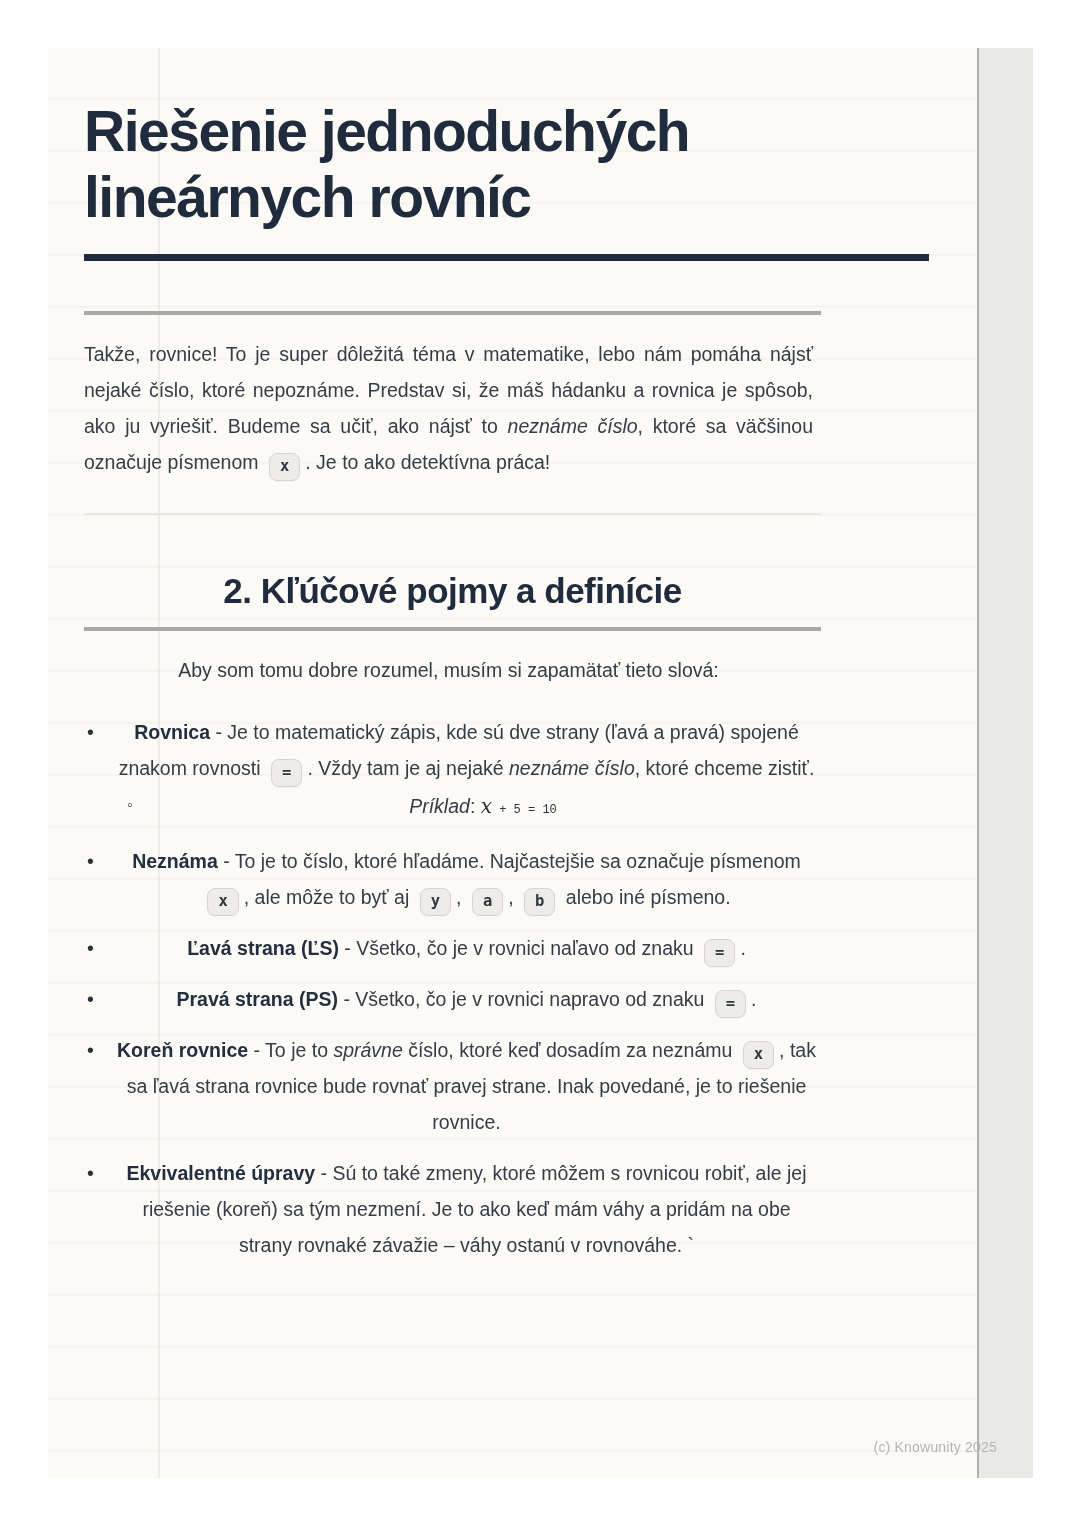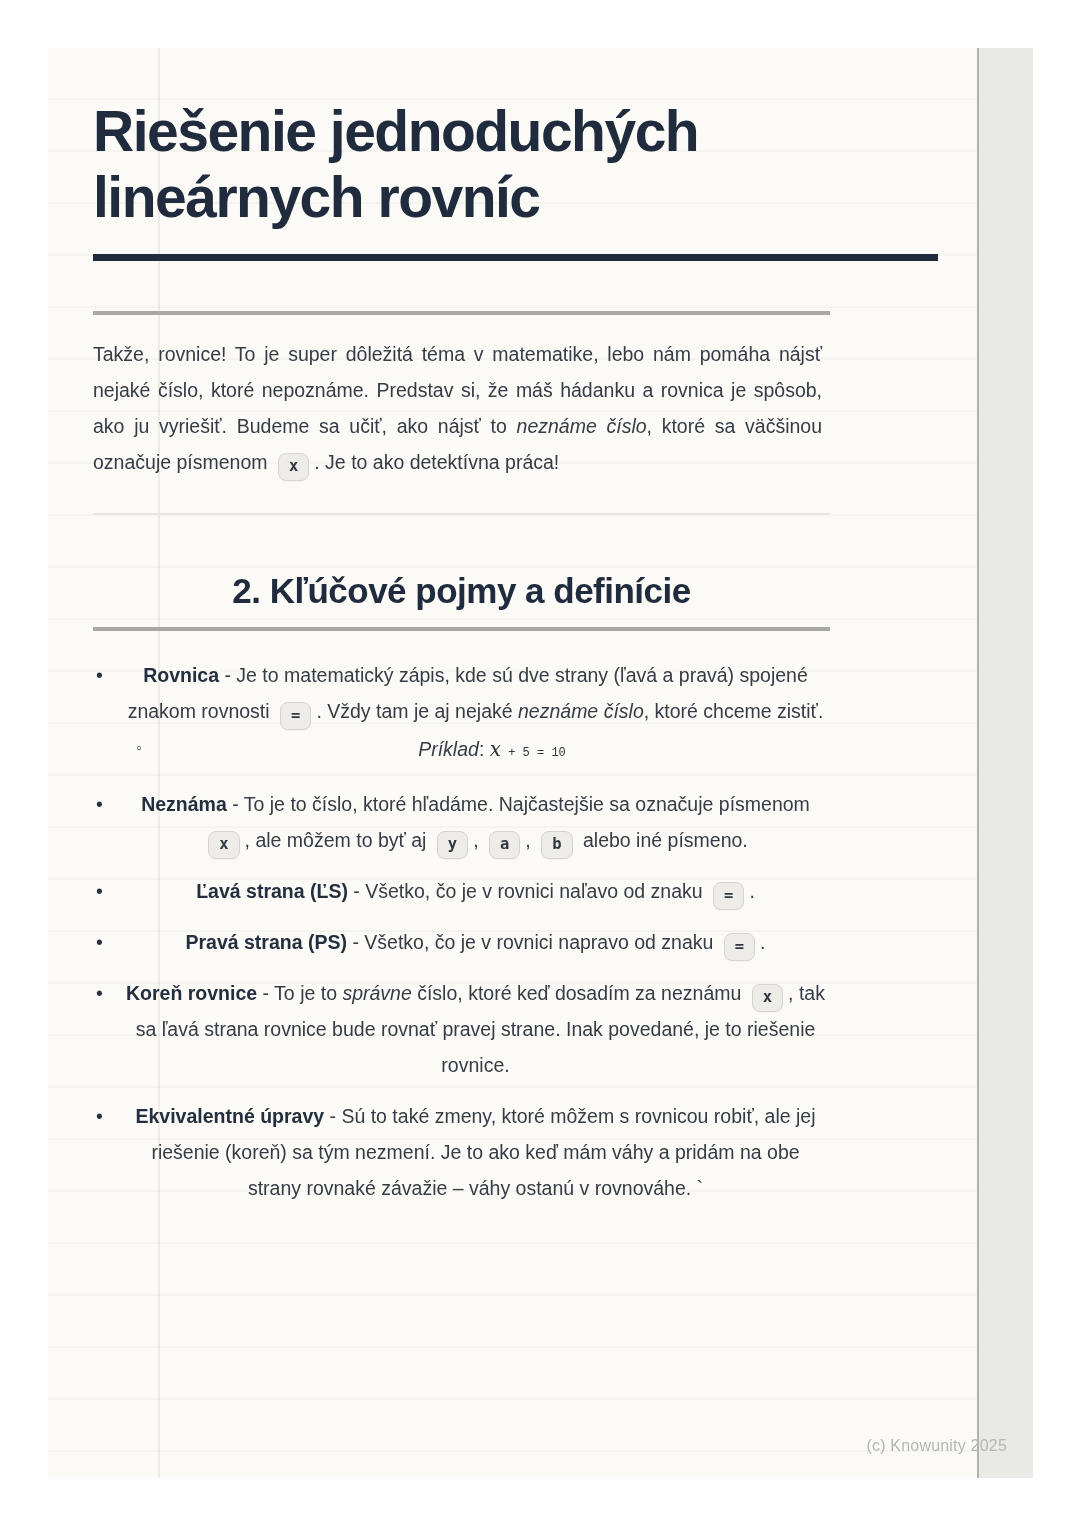--- a/index.html
+++ b/index.html
@@ -12,21 +12,21 @@
     position:absolute;left:48px;top:48px;width:985px;height:1430px;
     background-color:#fbfaf6;
     background-image:
       linear-gradient(to right, transparent 110px, rgba(150,140,115,0.13) 110px, rgba(150,140,115,0.13) 112px, transparent 112px),
       repeating-linear-gradient(to bottom, transparent 0px, transparent 50px, rgba(150,140,115,0.06) 50px, rgba(150,140,115,0.06) 52px);
   }
   .scroll-strip{
     position:absolute;top:0;right:0;width:56px;height:100%;
     background:#e9e9e6;border-left:2px solid #b1b1ad;box-sizing:border-box;z-index:1;
   }
-  .content{position:absolute;left:45px;top:50px;width:737px;z-index:2;}
+  .content{position:absolute;left:36px;top:50px;width:737px;z-index:2;}
   h1.doc-title{
     margin:0;font-size:57px;line-height:66px;font-weight:bold;
     color:#202c3d;letter-spacing:-1.5px;
   }
   .title-rule{width:845px;height:7px;background:#202c3d;margin-top:24px;}
   section{display:block;}
   .sec-1{margin-top:50px;}
   .sec-2{margin-top:55px;text-align:center;}
   h2.sec-heading{
     margin:0;font-size:35px;line-height:42px;font-weight:bold;
@@ -56,22 +56,22 @@
   .chip{
     display:inline-block;position:relative;top:2px;
     background:#edece8;border:1px solid #d5d4d0;border-radius:8px;
     padding:1px 10px 3px 10px;margin:0 5px;
     font-family:"DejaVu Sans Mono", monospace;font-size:15.5px;font-weight:bold;
     line-height:22px;color:#2f3840;box-shadow:0 1px 1px rgba(0,0,0,0.03);
   }
   .math{font-family:Liberation Mono, monospace;font-size:12px;color:#2b333d;}
   .mvar{font-family:"DejaVu Serif", serif;font-size:20px;font-style:italic;color:#2b333d;}
   .copyright{
-    position:absolute;right:26px;bottom:23px;z-index:3;
-    font-size:16px;color:#b7b5b0;letter-spacing:0.2px;
+    position:absolute;right:36px;bottom:23px;z-index:3;
+    font-size:14px;color:#b7b5b0;letter-spacing:0.2px;
   }
 </style>
 </head>
 <body>
 
 <div class="page">
 
   <div class="scroll-strip"></div>
 
   <div class="content">
@@ -82,25 +82,26 @@
     <section class="sec-1">
       <div class="h2-rule"></div>
       <p class="para justify"><span>Takže, rovnice! To je super dôležitá téma v matematike, lebo nám pomáha nájsť nejaké číslo, ktoré nepoznáme. Predstav si, že máš hádanku a rovnica je spôsob, ako ju vyriešiť. Budeme sa učiť, ako nájsť to </span><span class="italic">neznáme číslo</span><span>, ktoré sa väčšinou označuje písmenom </span><span class="chip">x</span><span>. Je to ako detektívna práca!</span></p>
     </section>
 
     <div class="divider"></div>
 
     <section class="sec-2">
       <h2 class="sec-heading">2. Kľúčové pojmy a definície</h2>
       <div class="h2-rule"></div>
+      <p class="para">Aby som tomu dobre rozumel, musím si zapamätať tieto slová:</p>
       <ul class="def-list">
           <li><span class="bold-term">Rovnica</span><span> - Je to matematický zápis, kde sú dve strany (ľavá a pravá) spojené znakom rovnosti </span><span class="chip">=</span><span>. Vždy tam je aj nejaké </span><span class="italic">neznáme číslo</span><span>, ktoré chceme zistiť.</span><ul class="sub-list">
               <li><span class="italic">Príklad</span><span>: </span><span class="mvar">x</span><span class="math"> + 5 = 10</span></li>
             </ul></li>
-          <li><span class="bold-term">Neznáma</span><span> - To je to číslo, ktoré hľadáme. Najčastejšie sa označuje písmenom </span><span class="chip">x</span><span>, ale môžem to byť aj </span><span class="chip">y</span><span>, </span><span class="chip">a</span><span>, </span><span class="chip">b</span><span> alebo iné písmeno.</span></li>
+          <li><span class="bold-term">Neznáma</span><span> - To je to číslo, ktoré hľadáme. Najčastejšie sa označuje písmenom </span><span class="chip">x</span><span>, ale môže to byť aj </span><span class="chip">y</span><span>, </span><span class="chip">a</span><span>, </span><span class="chip">b</span><span> alebo iné písmeno.</span></li>
           <li><span class="bold-term">Ľavá strana (ĽS)</span><span> - Všetko, čo je v rovnici naľavo od znaku </span><span class="chip">=</span><span>.</span></li>
           <li><span class="bold-term">Pravá strana (PS)</span><span> - Všetko, čo je v rovnici napravo od znaku </span><span class="chip">=</span><span>.</span></li>
           <li><span class="bold-term">Koreň rovnice</span><span> - To je to </span><span class="italic">správne</span><span> číslo, ktoré keď dosadím za neznámu </span><span class="chip">x</span><span>, tak sa ľavá strana rovnice bude rovnať pravej strane. Inak povedané, je to riešenie rovnice.</span></li>
           <li><span class="bold-term">Ekvivalentné úpravy</span><span> - Sú to také zmeny, ktoré môžem s rovnicou robiť, ale jej riešenie (koreň) sa tým nezmení. Je to ako keď mám váhy a pridám na obe strany rovnaké závažie – váhy ostanú v rovnováhe. `</span></li>
         </ul>
     </section>
 
   </div>
 
   <div class="copyright">(c) Knowunity 2025</div>

